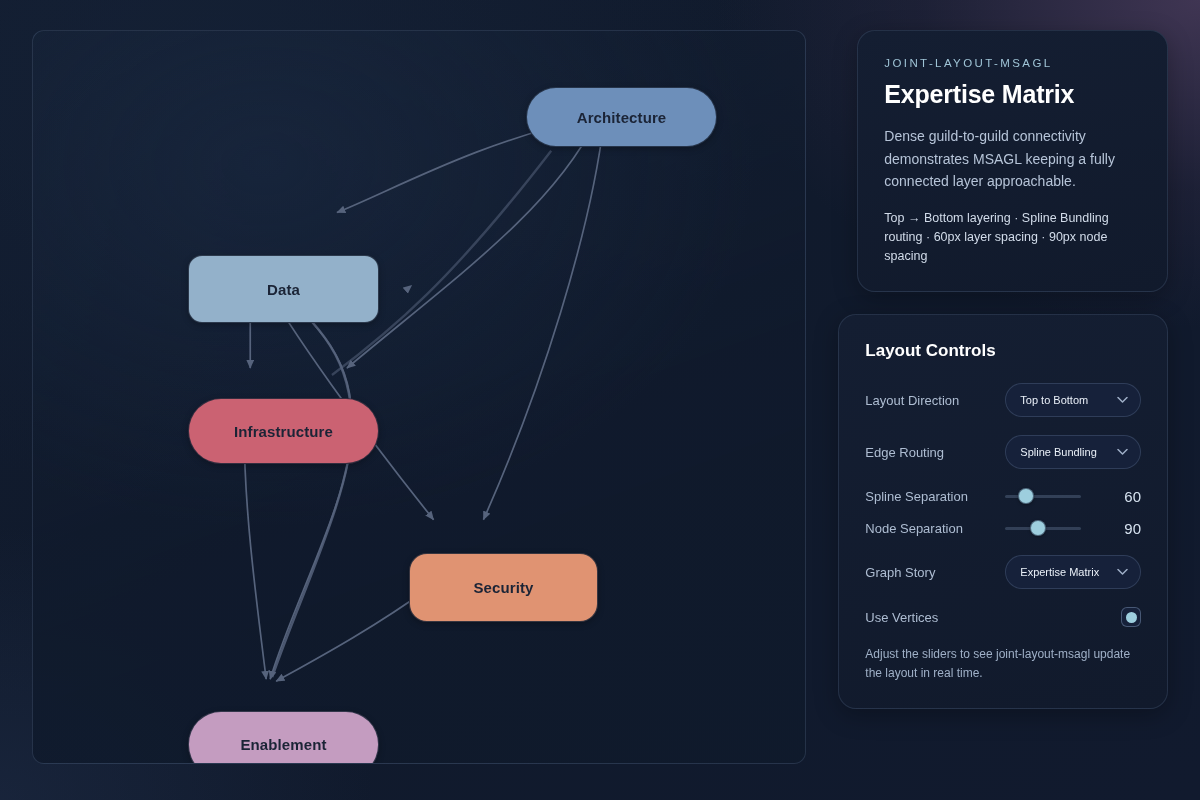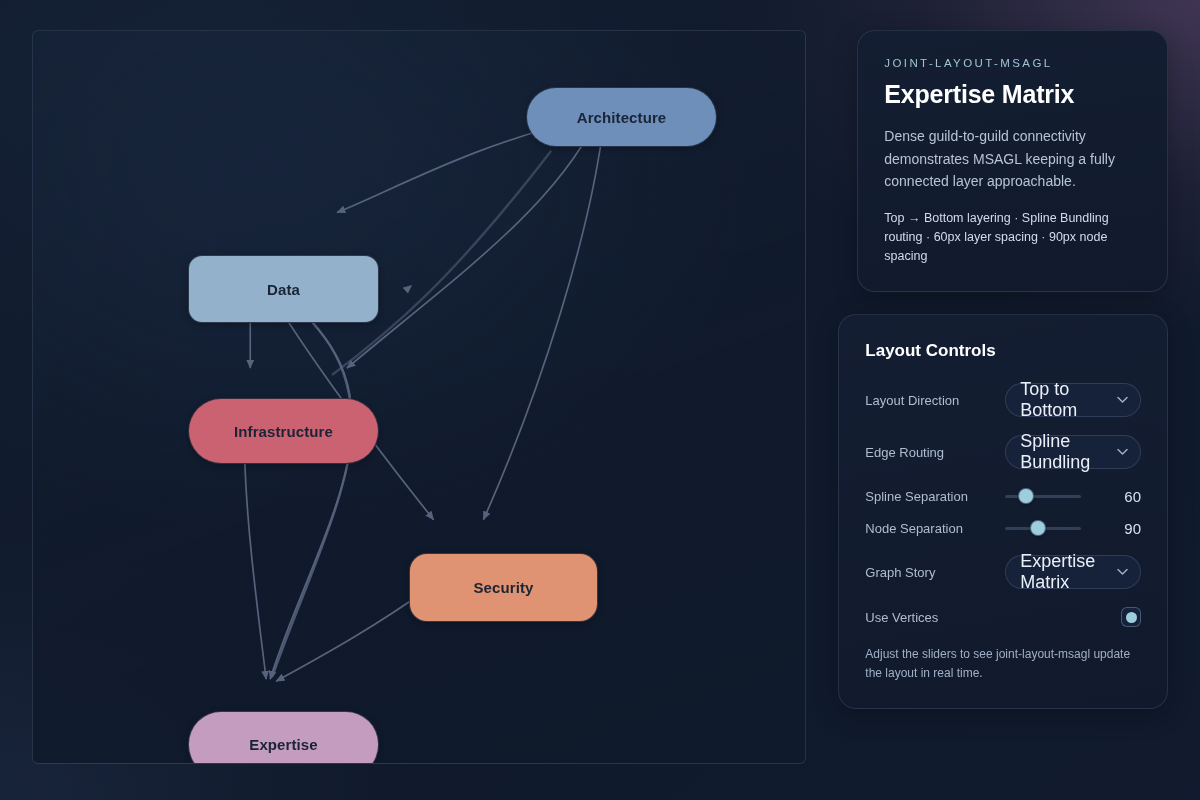--- a/index.html
+++ b/index.html
@@ -28,21 +28,21 @@
     display: flex;
     gap: 32px;
     padding: 30px 32px 46px 32px;
   }
 
   
   .canvas-wrap {
     position: relative;
     width: 775px;
     height: 734px;
-    border-radius: 6px;
+    border-radius: 12px;
     border: 1px solid rgba(120,142,178,0.22);
     background:
       radial-gradient(ellipse 700px 520px at 30% 18%, rgba(27,42,67,0.55) 0%, rgba(16,26,43,0) 70%),
       linear-gradient(160deg, #14203398 0%, #101a2cdd 60%, #0f1a2ce0 100%);
     overflow: hidden;
   }
 
   .graph-svg {
     position: absolute;
     inset: 0;
@@ -136,21 +136,21 @@
   .select {
     position: relative;
     flex: 1;
     height: 34px;
     border-radius: 17px;
     border: 1px solid rgba(120,142,178,0.26);
     background: #16213a;
     display: flex;
     align-items: center;
     padding: 0 30px 0 14px;
-    font-size: 18px;
+    font-size: 11px;
     color: #eaf0f8;
     cursor: pointer;
   }
   .select .chev {
     position: absolute;
     right: 12px;
     top: 50%;
     transform: translateY(-50%);
     color: #9eaec6;
     line-height: 0;
@@ -261,21 +261,21 @@
 
     <div class="node" style="left:155px; top:367px; width:191px; height:66px; border-radius:33px; background:#cb6272;">
       <span>Infrastructure</span>
     </div>
 
     <div class="node" style="left:376px; top:522px; width:189px; height:69px; border-radius:18px; background:#e09372;">
       <span>Security</span>
     </div>
 
     <div class="node" style="left:155px; top:680px; width:191px; height:67px; border-radius:33px; background:#c49cc0;">
-      <span>Expertise</span>
+      <span>Enablement</span>
     </div>
   </div>
 
   <div class="rail">
 
     <div class="panel info-panel">
       <div class="eyebrow">JOINT-LAYOUT-MSAGL</div>
       <div class="story-title">Expertise Matrix</div>
       <div class="story-desc">Dense guild-to-guild connectivity demonstrates MSAGL keeping a fully connected layer approachable.</div>
       <div class="story-meta">Top → Bottom layering · Spline Bundling routing · 60px layer spacing · 90px node spacing</div>

